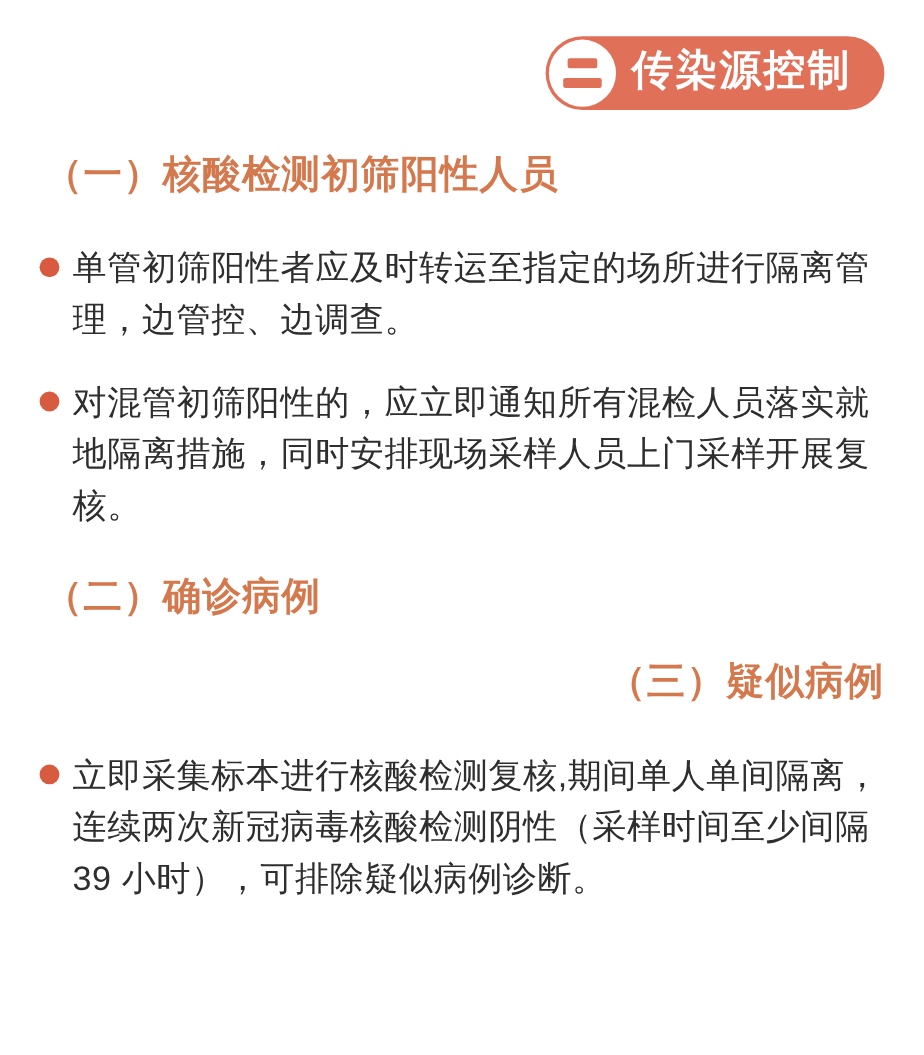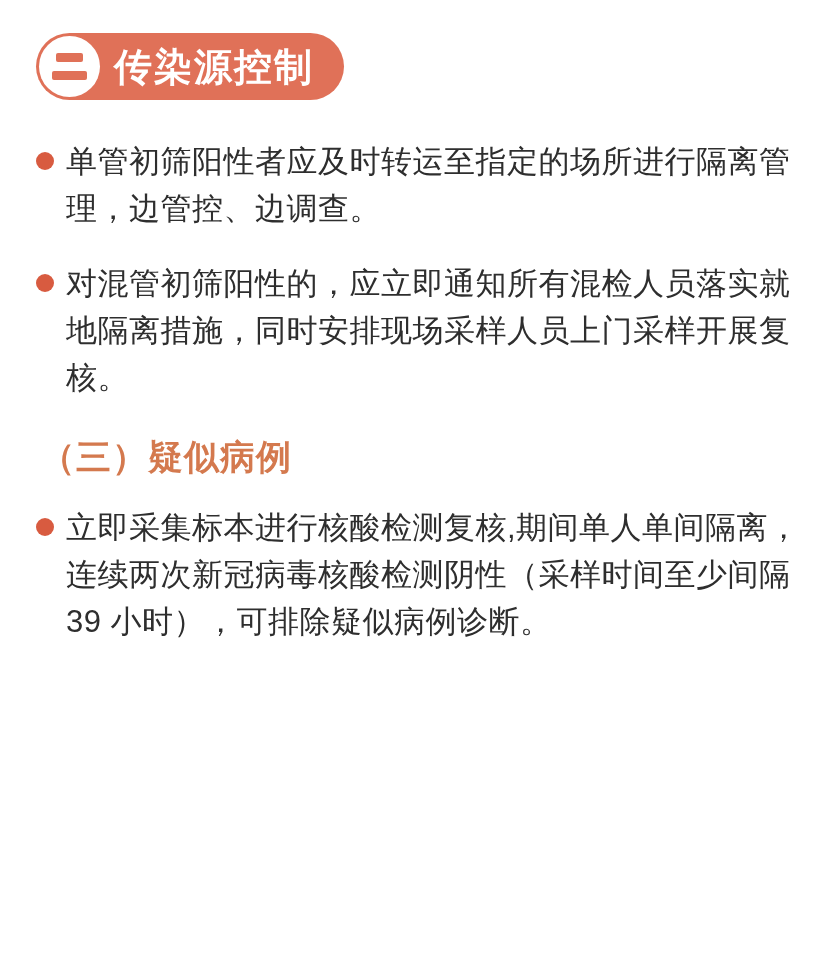--- a/index.html
+++ b/index.html
@@ -13,23 +13,24 @@
     height: 959px;
     background: #ffffff;
     font-family: "Liberation Sans", "DejaVu Sans", sans-serif;
     overflow: hidden;
     box-sizing: border-box;
     padding: 33px 36px 0 36px;
   }
 
   
   .badge-row {
-    text-align: left;
+    text-align: right;
     height: 67px;
     margin-bottom: 38px;
+    font-family: Liberation Mono, monospace;
   }
   .badge {
     display: inline-flex;
     align-items: center;
     background: #E07158;
     border-radius: 34px;
     height: 67px;
     padding: 0 30px 0 3px;
     box-sizing: border-box;
   }
@@ -66,26 +67,26 @@
   .sec-heading {
     margin: 0 0 0 4px;
     color: #D4794E;
     font-size: 35px;
     font-weight: bold;
     letter-spacing: 1px;
     line-height: 42px;
   }
   .heading-1 { margin-top: 0; }
   .heading-2 { margin-top: 39px; }
-  .heading-3 { margin-top: 35px; }
+  .heading-3 { margin-top: 35px; text-align: right; }
 
   .bullet {
     display: flex;
     align-items: flex-start;
-    margin-top: 26px;
+    margin-top: 40px;
   }
   .bullet + .bullet { margin-top: 28px; }
   .bullet .dot {
     width: 18px;
     height: 18px;
     border-radius: 50%;
     background: #D85B40;
     flex-shrink: 0;
     margin: 14px 12px 0 0;
   }
@@ -108,33 +109,35 @@
     <div class="badge">
       <span class="badge-circle">
         <span class="bar bar1"></span>
         <span class="bar bar2"></span>
       </span>
       <span class="badge-title">传染源控制</span>
     </div>
   </header>
 
   <section>
+    <h2 class="sec-heading heading-1">（一）核酸检测初筛阳性人员</h2>
 
     <div class="bullet">
       <span class="dot"></span>
       <p class="bullet-text">单管初筛阳性者应及时转运至指定的场所进行隔离管理，边管控、边调查。</p>
     </div>
 
     <div class="bullet gap-after-b1">
       <span class="dot"></span>
       <p class="bullet-text">对混管初筛阳性的，应立即通知所有混检人员落实就地隔离措施，同时安排现场采样人员上门采样开展复核。</p>
     </div>
   </section>
 
   <section>
+    <h2 class="sec-heading heading-2">（二）确诊病例</h2>
 
   </section>
 
   <section>
     <h2 class="sec-heading heading-3">（三）疑似病例</h2>
 
     <div class="bullet">
       <span class="dot"></span>
       <p class="bullet-text">立即采集标本进行核酸检测复核,期间单人单间隔离，连续两次新冠病毒核酸检测阴性（采样时间至少间隔 39 小时），可排除疑似病例诊断。</p>
     </div>

